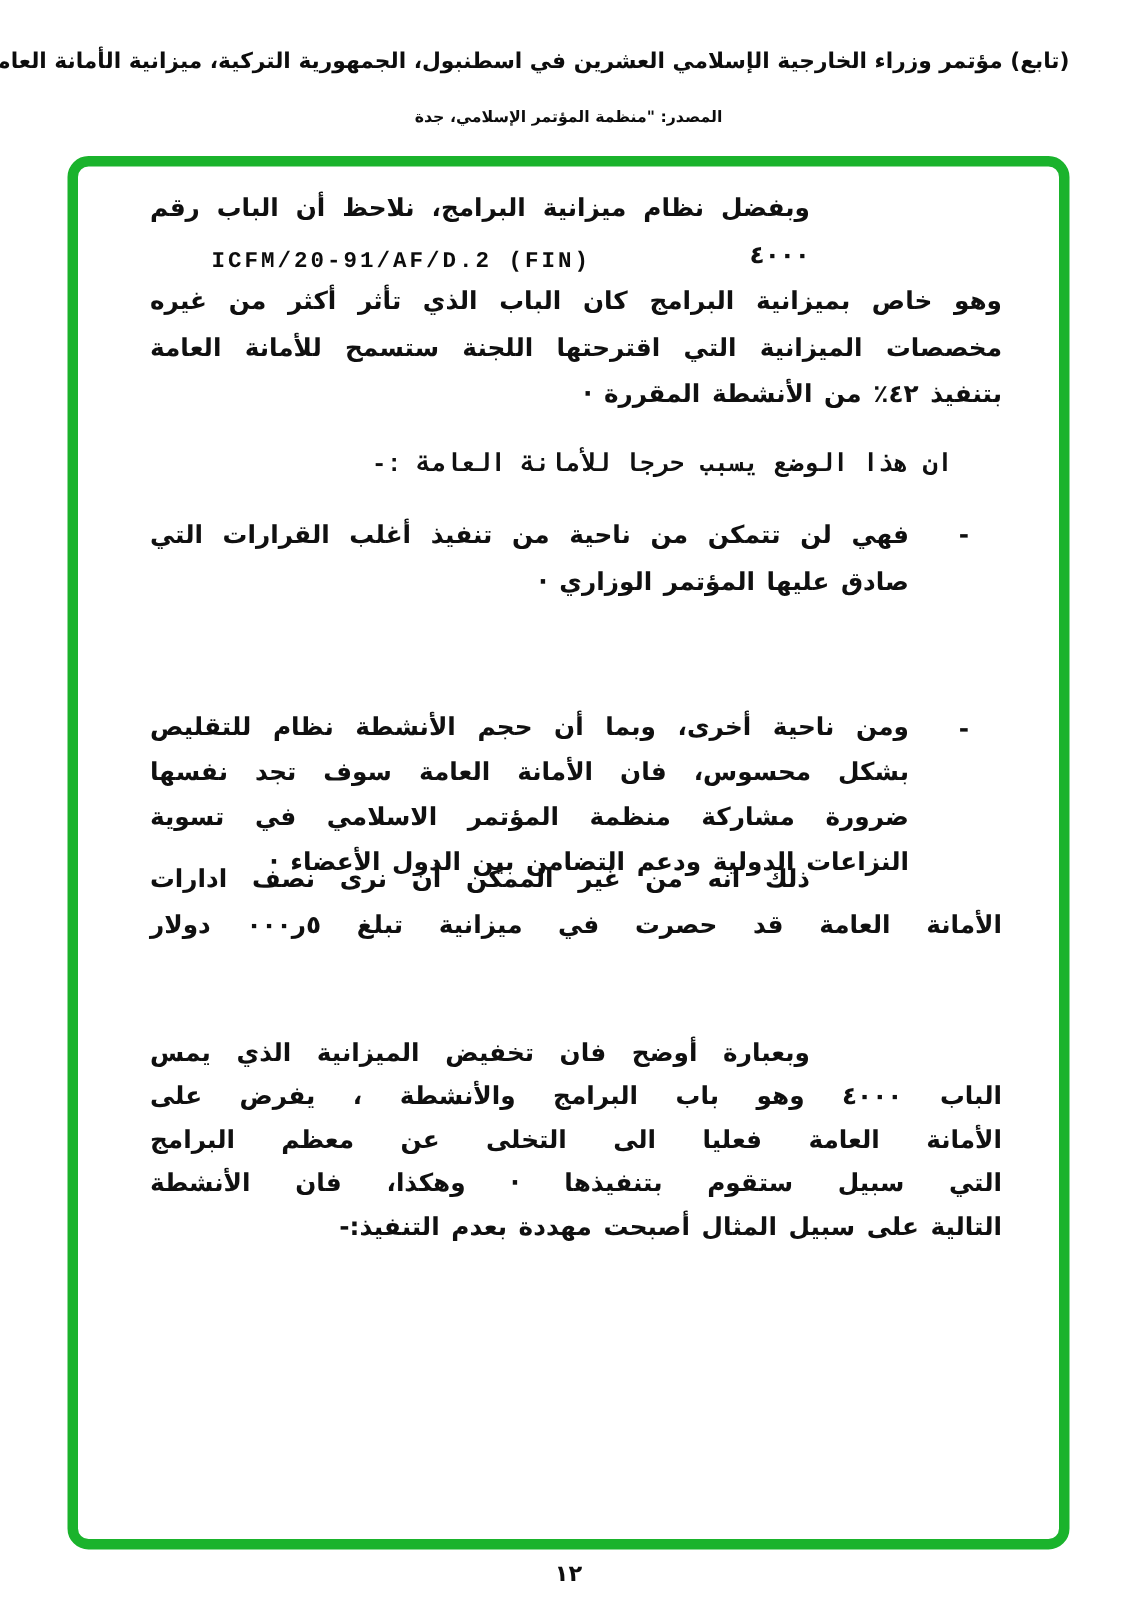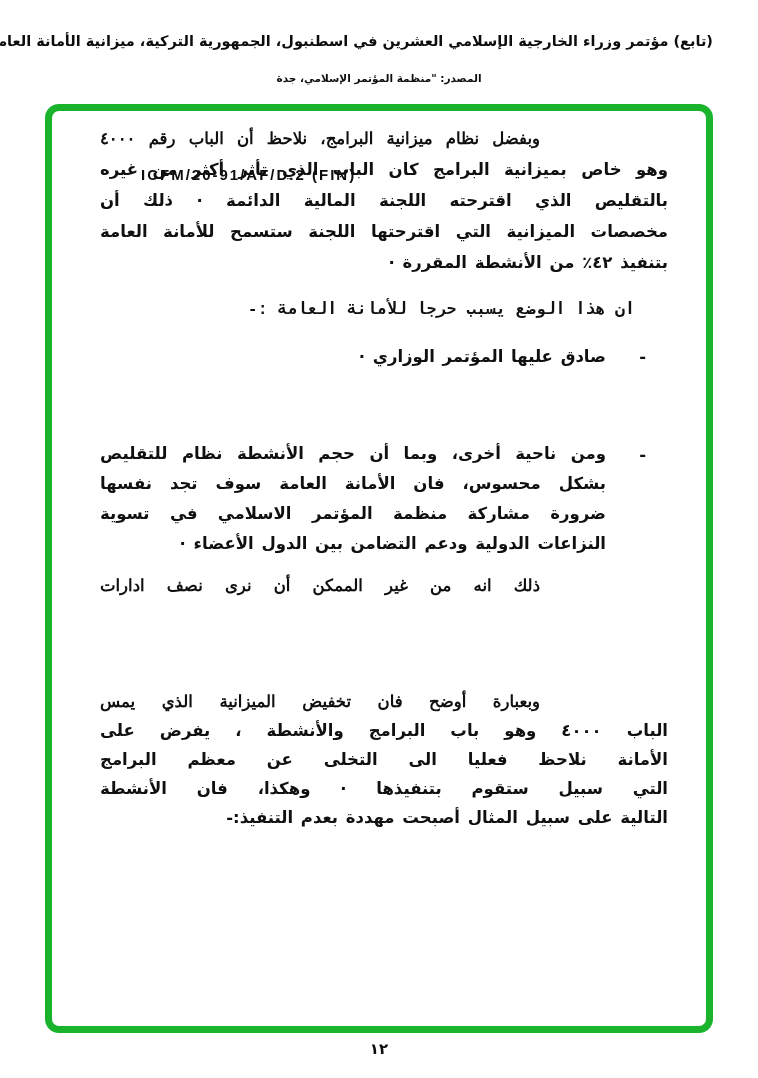--- a/index.html
+++ b/index.html
@@ -31,21 +31,21 @@
     width: 668px; height: 929px;
     border: 7px solid #1ab32c;
     border-radius: 14px;
     background: #ffffff;
   }
 
   
   .doc-code {
     position: absolute; left: 141px; top: 166px;
     direction: ltr;
-    font-family: Liberation Sans, sans-serif;
+    font-family: Liberation Mono, monospace;
     font-size: 15px; font-weight: bold; letter-spacing: 2px;
     white-space: nowrap;
   }
 
   
   .body-col {
     position: absolute; left: 100px; width: 568px;
     direction: rtl;
     font-size: 16.5px; font-weight: bold;
     color: #101010;
@@ -61,21 +61,21 @@
   .lh31 .line { line-height: 31px; }
   .lh30 .line { line-height: 30px; }
   .lh29 .line { line-height: 29px; }
 
   .line {
     text-align: justify;
     text-align-last: justify;
     word-spacing: 2px;
   }
   .line.last { text-align-last: right; }
-  .indent-first .line.first { padding-right: 128px; font-family: Liberation Serif, serif; }
+  .indent-first .line.first { padding-right: 128px; }
 
   .intro-line {
     direction: rtl; text-align: right;
     padding-right: 33px; line-height: 31px;
     font-size: 16.5px; font-weight: bold; font-family: Liberation Mono, monospace;
   }
 
   
   .bullet { position: relative; }
   .bullet .dash {
@@ -98,53 +98,54 @@
 
 <div class="green-frame"></div>
 
 <div class="doc-code">ICFM/20-91/AF/D.2 (FIN)</div>
 
 <div class="body-col">
 
   <div class="block blk-para1 lh31 indent-first">
       <div class="line first">وبفضل نظام ميزانية البرامج، نلاحظ أن الباب رقم ٤٠٠٠</div>
       <div class="line">وهو خاص بميزانية البرامج كان الباب الذي تأثر أكثر من غيره</div>
-      <div class="line">بالتقليص الذي اقترحته اللجنة المالية الدائمة · ذلك أن</div>
       <div class="line">مخصصات الميزانية التي اقترحتها اللجنة ستسمح للأمانة العامة</div>
       <div class="line last">بتنفيذ ٤٢٪ من الأنشطة المقررة ·</div>
     </div>
 
   <div class="block blk-intro">
     <div class="intro-line">ان هذا الوضع يسبب حرجا للأمانة العامة :-</div>
   </div>
 
   <div class="block blk-bullet1 lh31 bullet">
     <span class="dash">-</span>
     <div class="bullet-text">
+        <div class="line first">فهي لن تتمكن من ناحية من تنفيذ أغلب القرارات التي</div>
         <div class="line last">صادق عليها المؤتمر الوزاري ·</div>
       </div>
   </div>
 
   <div class="block blk-bullet2 lh30 bullet">
     <span class="dash">-</span>
     <div class="bullet-text">
         <div class="line first">ومن ناحية أخرى، وبما أن حجم الأنشطة نظام للتقليص</div>
         <div class="line">بشكل محسوس، فان الأمانة العامة سوف تجد نفسها</div>
         <div class="line">ضرورة مشاركة منظمة المؤتمر الاسلامي في تسوية</div>
         <div class="line last">النزاعات الدولية ودعم التضامن بين الدول الأعضاء ·</div>
       </div>
   </div>
 
   <div class="block blk-para3 lh31 indent-first">
       <div class="line first">ذلك انه من غير الممكن أن نرى نصف ادارات</div>
+      <div class="line">الأمانة العامة قد حصرت في ميزانية تبلغ ٥ر٠٠٠ دولار</div>
     </div>
 
   <div class="block blk-para4 lh29 indent-first">
       <div class="line first">وبعبارة أوضح فان تخفيض الميزانية الذي يمس</div>
       <div class="line">الباب ٤٠٠٠ وهو باب البرامج والأنشطة ، يفرض على</div>
-      <div class="line">الأمانة نلاحظ فعليا الى التخلى عن معظم البرامج</div>
+      <div class="line">الأمانة العامة فعليا الى التخلى عن معظم البرامج</div>
       <div class="line">التي سبيل ستقوم بتنفيذها · وهكذا، فان الأنشطة</div>
       <div class="line last">التالية على سبيل المثال أصبحت مهددة بعدم التنفيذ:-</div>
     </div>
 
 </div>
 
 <div class="page-number">١٢</div>
 
 </body></html>

